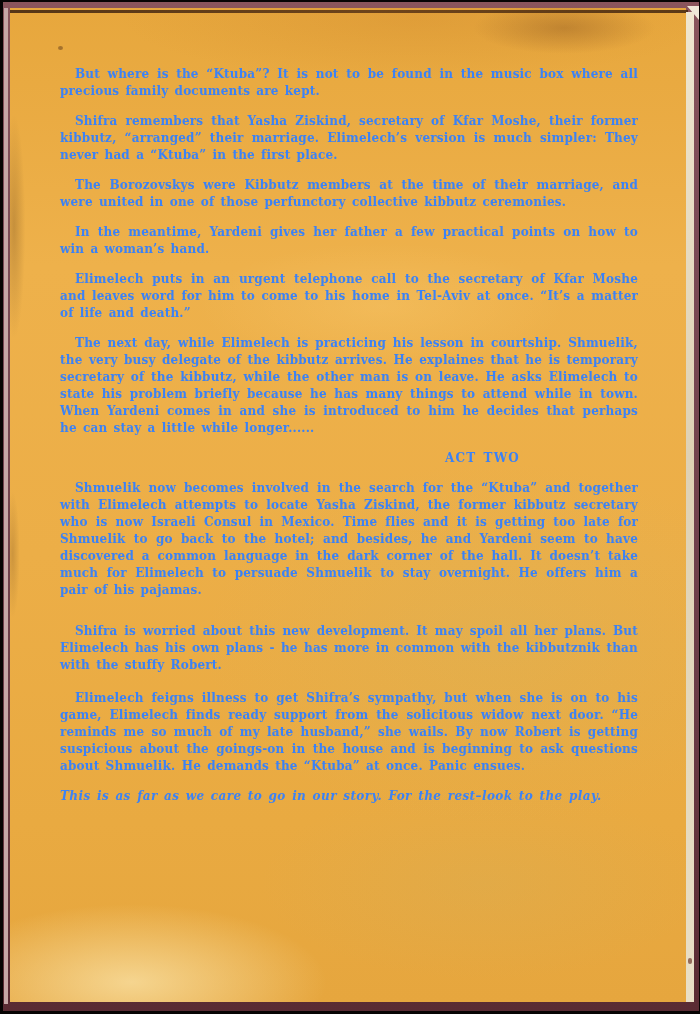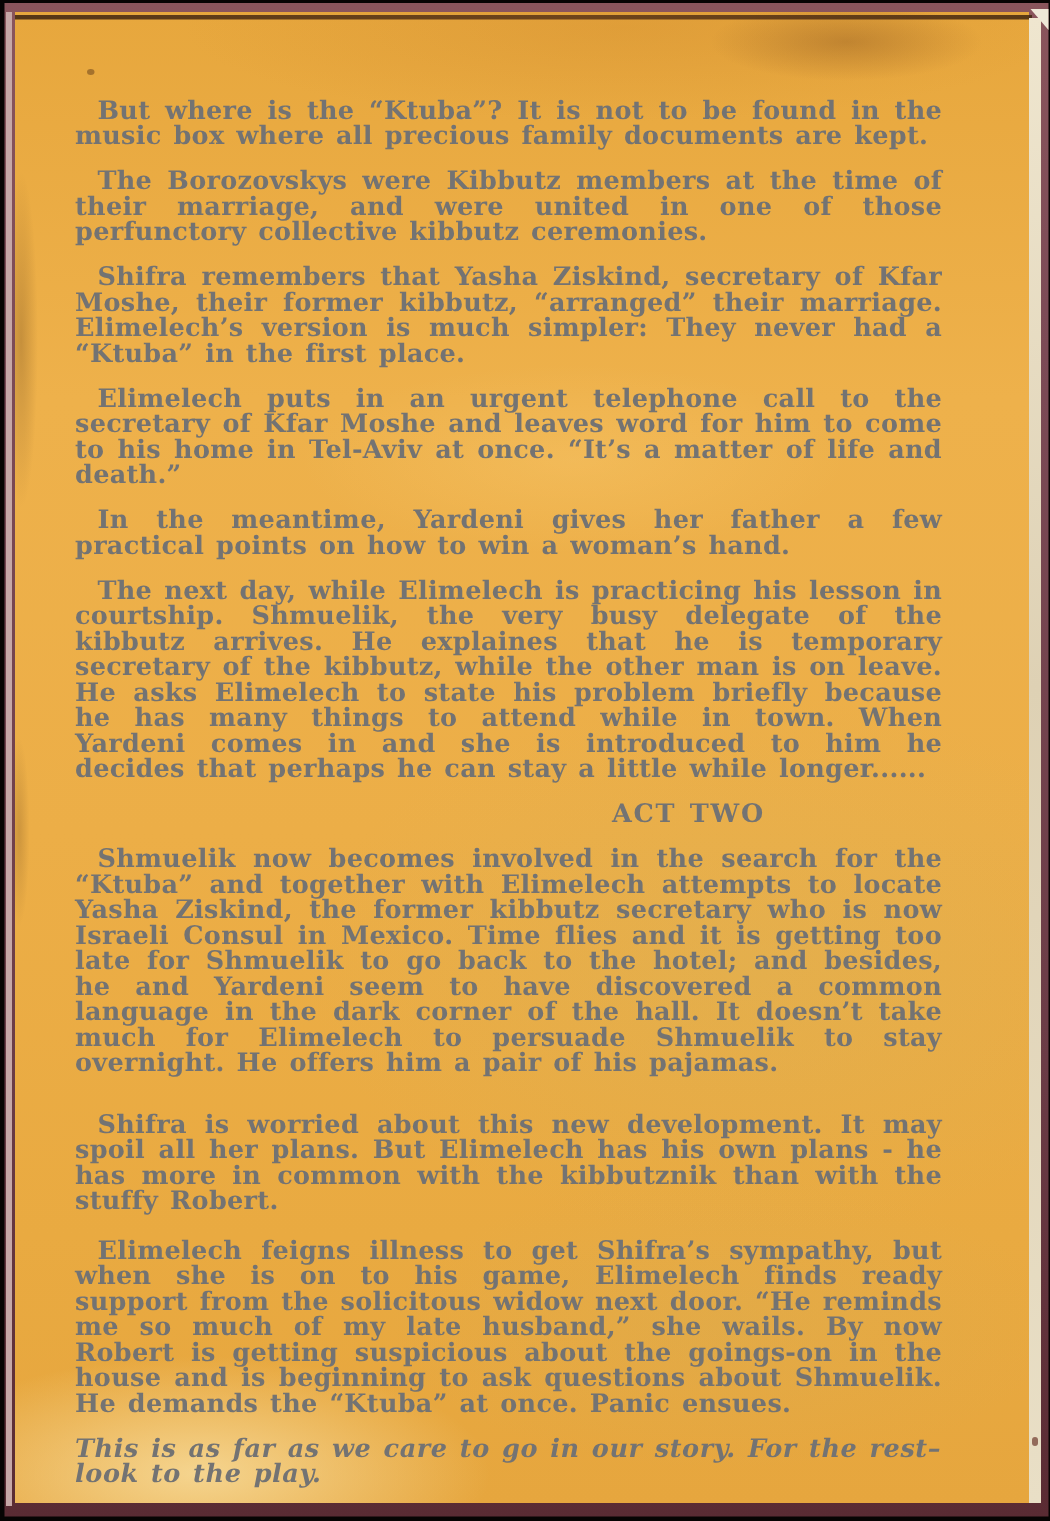--- a/index.html
+++ b/index.html
@@ -57,23 +57,23 @@
   .corner-notch {
     position: absolute;
     right: 1px; top: 6px;
     width: 0; height: 0;
     border-top: 14px solid #efe8d8;
     border-left: 12px solid transparent;
   }
   
   .content {
     position: absolute;
-    left: 50px; top: 66px; width: 578px;
-    color: #737373;
-    font-size: 17px;
+    left: 60px; top: 66px; width: 578px;
+    color: #3b82f6;
+    font-size: 12px;
     line-height: 17px;
     font-weight: 700;
     text-align: justify;
     letter-spacing: .2px;
   }
   .content p {
     margin: 0 0 13px 0;
     text-indent: 15px;
     word-spacing: 1.8px;
   }
@@ -114,24 +114,24 @@
   <div class="pink-line-left"></div>
   <div class="paper"></div>
   <div class="top-shadow-line"></div>
   <div class="page-edge-right"></div>
   <div class="corner-notch"></div>
   <div class="speck-a"></div>
   <div class="speck-b"></div>
 
   <div class="content">
     <p>But where is the “Ktuba”? It is not to be found in the music box where all precious family documents are kept.</p>
+    <p>Shifra remembers that Yasha Ziskind, secretary of Kfar Moshe, their former kibbutz, “arranged” their marriage. Elimelech’s version is much simpler: They never had a “Ktuba” in the first place.</p>
     <p>The Borozovskys were Kibbutz members at the time of their marriage, and were united in one of those perfunctory collective kibbutz ceremonies.</p>
-    <p>Shifra remembers that Yasha Ziskind, secretary of Kfar Moshe, their former kibbutz, “arranged” their marriage. Elimelech’s version is much simpler: They never had a “Ktuba” in the first place.</p>
+    <p>In the meantime, Yardeni gives her father a few practical points on how to win a woman’s hand.</p>
     <p>Elimelech puts in an urgent telephone call to the secretary of Kfar Moshe and leaves word for him to come to his home in Tel-Aviv at once. “It’s a matter of life and death.”</p>
-    <p>In the meantime, Yardeni gives her father a few practical points on how to win a woman’s hand.</p>
     <p>The next day, while Elimelech is practicing his lesson in courtship. Shmuelik, the very busy delegate of the kibbutz arrives. He explaines that he is temporary secretary of the kibbutz, while the other man is on leave. He asks Elimelech to state his problem briefly because he has many things to attend while in town. When Yardeni comes in and she is introduced to him he decides that perhaps he can stay a little while longer......</p>
 
     <p class="act-heading">ACT TWO</p>
 
     <p class="p-gap-24">Shmuelik now becomes involved in the search for the “Ktuba” and together with Elimelech attempts to locate Yasha Ziskind, the former kibbutz secretary who is now Israeli Consul in Mexico. Time flies and it is getting too late for Shmuelik to go back to the hotel; and besides, he and Yardeni seem to have discovered a common language in the dark corner of the hall. It doesn’t take much for Elimelech to persuade Shmuelik to stay overnight. He offers him a pair of his pajamas.</p>
     <p class="p-gap-16">Shifra is worried about this new development. It may spoil all her plans. But Elimelech has his own plans - he has more in common with the kibbutznik than with the stuffy Robert.</p>
     <p>Elimelech feigns illness to get Shifra’s sympathy, but when she is on to his game, Elimelech finds ready support from the solicitous widow next door. “He reminds me so much of my late husband,” she wails. By now Robert is getting suspicious about the goings-on in the house and is beginning to ask questions about Shmuelik. He demands the “Ktuba” at once. Panic ensues.</p>
 
     <p class="closing-line">This is as far as we care to go in our story. For the rest–look to the play.</p>
   </div>

